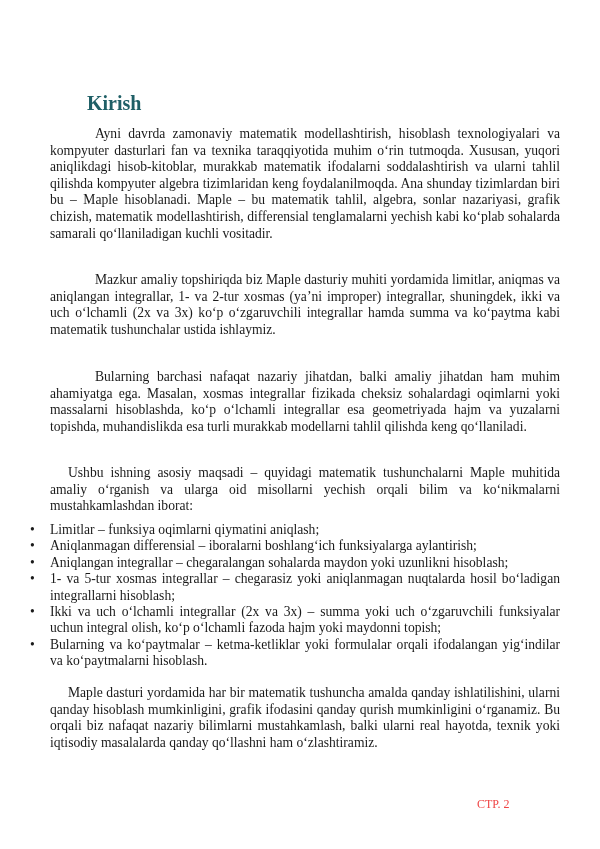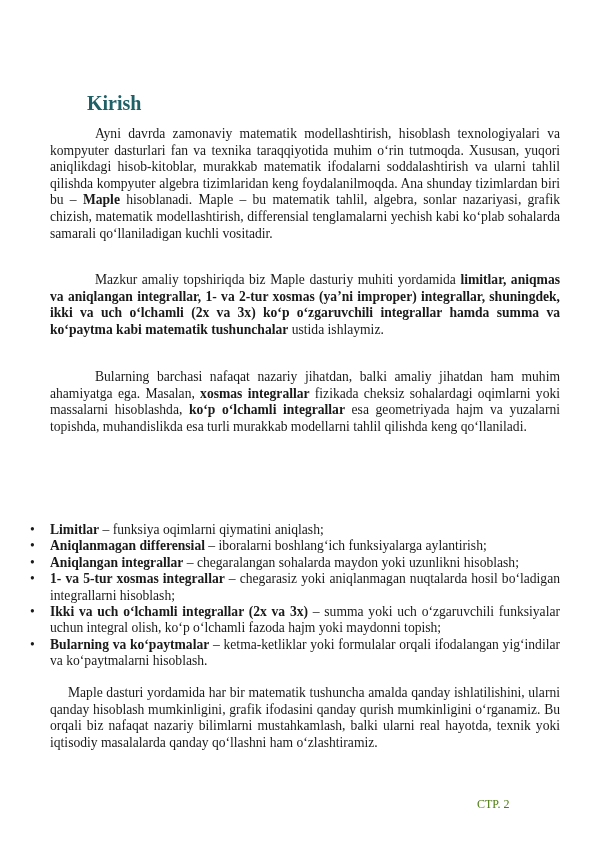--- a/index.html
+++ b/index.html
@@ -8,36 +8,37 @@
   .page { position: absolute; left: 0; top: 0; width: 600px; height: 849px; }
   .heading { position: absolute; left: 87px; top: 92px; font-size: 20px; font-weight: bold;
              color: #1f5f66; margin: 0; }
   .body { position: absolute; left: 50px; width: 510px; font-size: 13.6px; line-height: 16.6px;
           text-align: justify; margin: 0; }
   .p1 { top: 126px; text-indent: 45px; }
   .p2 { top: 272px; text-indent: 45px; }
   .p3 { top: 369px; text-indent: 45px; }
   .p4 { top: 465px; text-indent: 18px; }
   .p5 { top: 685px; text-indent: 18px; }
-  b { font-weight: bold; }
+  b { font-weight: normal; }
   ul.list { position: absolute; left: 50px; top: 522px; width: 510px; margin: 0; padding: 0;
             list-style: none; font-size: 13.6px; line-height: 16.4px; text-align: justify; }
   ul.list li { position: relative; padding-left: 0; }
   ul.list li .bullet { position: absolute; left: -20px; top: 0; }
-  .footer { position: absolute; left: 477px; top: 797px; font-size: 12px; color: #4d7c0f; }
+  .footer { position: absolute; left: 477px; top: 797px; font-size: 12px; color: #ef4444; }
 </style>
 </head>
 <body>
 
 <div class="page">
   <h2 class="heading">Kirish</h2>
 
   <p class="body p1"><span>Ayni davrda zamonaviy matematik modellashtirish, hisoblash texnologiyalari va kompyuter dasturlari fan va texnika taraqqiyotida muhim o‘rin tutmoqda. Xususan, yuqori aniqlikdagi hisob-kitoblar, murakkab matematik ifodalarni soddalashtirish va ularni tahlil qilishda kompyuter algebra tizimlaridan keng foydalanilmoqda. Ana shunday tizimlardan biri bu – </span><b>Maple</b><span> hisoblanadi. Maple – bu matematik tahlil, algebra, sonlar nazariyasi, grafik chizish, matematik modellashtirish, differensial tenglamalarni yechish kabi ko‘plab sohalarda samarali qo‘llaniladigan kuchli vositadir.</span></p>
   <p class="body p2"><span>Mazkur amaliy topshiriqda biz Maple dasturiy muhiti yordamida </span><b>limitlar, aniqmas va aniqlangan integrallar, 1- va 2-tur xosmas (ya’ni improper) integrallar, shuningdek, ikki va uch o‘lchamli (2x va 3x) ko‘p o‘zgaruvchili integrallar hamda summa va ko‘paytma kabi matematik tushunchalar</b><span> ustida ishlaymiz.</span></p>
   <p class="body p3"><span>Bularning barchasi nafaqat nazariy jihatdan, balki amaliy jihatdan ham muhim ahamiyatga ega. Masalan, </span><b>xosmas integrallar</b><span> fizikada cheksiz sohalardagi oqimlarni yoki massalarni hisoblashda, </span><b>ko‘p o‘lchamli integrallar</b><span> esa geometriyada hajm va yuzalarni topishda, muhandislikda esa turli murakkab modellarni tahlil qilishda keng qo‘llaniladi.</span></p>
+  <p class="body p4"><span>Ushbu ishning asosiy maqsadi – quyidagi matematik tushunchalarni Maple muhitida amaliy o‘rganish va ularga oid misollarni yechish orqali bilim va ko‘nikmalarni mustahkamlashdan iborat:</span></p>
 
   <ul class="list">
     <li><span class="bullet">•</span><b>Limitlar</b><span> – funksiya oqimlarni qiymatini aniqlash;</span></li>
     <li><span class="bullet">•</span><b>Aniqlanmagan differensial</b><span> – iboralarni boshlang‘ich funksiyalarga aylantirish;</span></li>
     <li><span class="bullet">•</span><b>Aniqlangan integrallar</b><span> – chegaralangan sohalarda maydon yoki uzunlikni hisoblash;</span></li>
     <li><span class="bullet">•</span><b>1- va 5-tur xosmas integrallar</b><span> – chegarasiz yoki aniqlanmagan nuqtalarda hosil bo‘ladigan integrallarni hisoblash;</span></li>
     <li><span class="bullet">•</span><b>Ikki va uch o‘lchamli integrallar (2x va 3x)</b><span> – summa yoki uch o‘zgaruvchili funksiyalar uchun integral olish, ko‘p o‘lchamli fazoda hajm yoki maydonni topish;</span></li>
     <li><span class="bullet">•</span><b>Bularning va ko‘paytmalar</b><span> – ketma-ketliklar yoki formulalar orqali ifodalangan yig‘indilar va ko‘paytmalarni hisoblash.</span></li>
   </ul>
 

